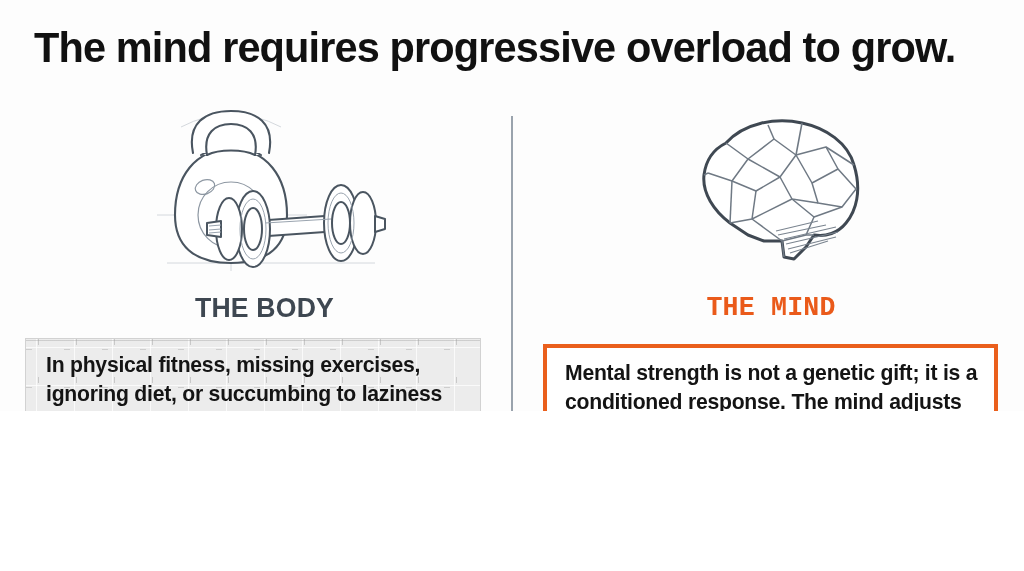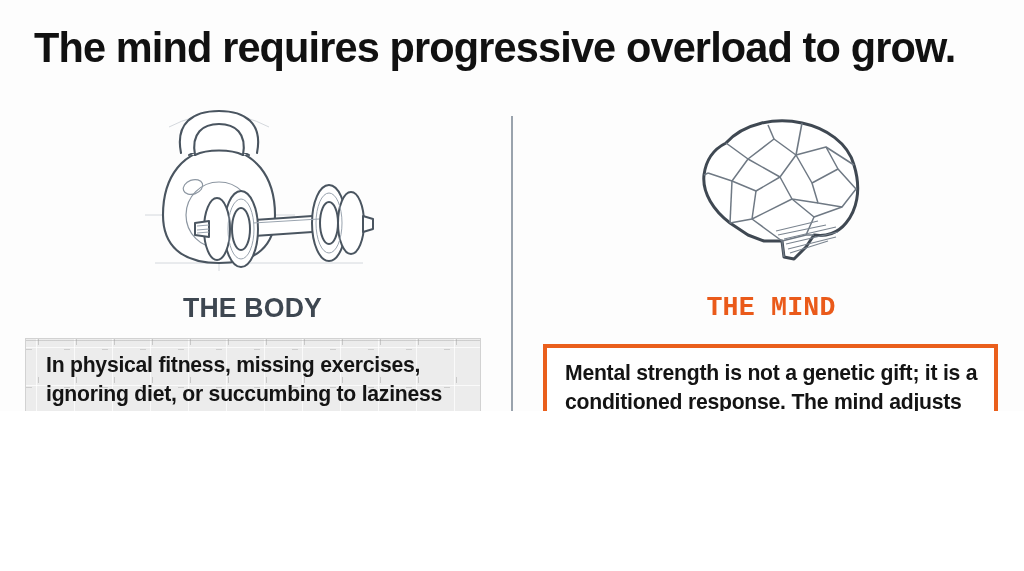--- a/index.html
+++ b/index.html
@@ -44,21 +44,21 @@
     width: 2px;
     height: 424px;
     background: #9aa3ad;
   }
 
   
   .col {
     position: absolute;
     top: 100px;
   }
-  .col-left  { left: 0px;   width: 505px; }
+  .col-left  { left: 12px;   width: 505px; }
   .col-right { left: 518px; width: 506px; font-family: Liberation Mono, monospace; }
 
   .art {
     position: relative;
     height: 185px;
     display: flex;
     align-items: center;
     justify-content: center;
   }
   .art svg { display: block; }

